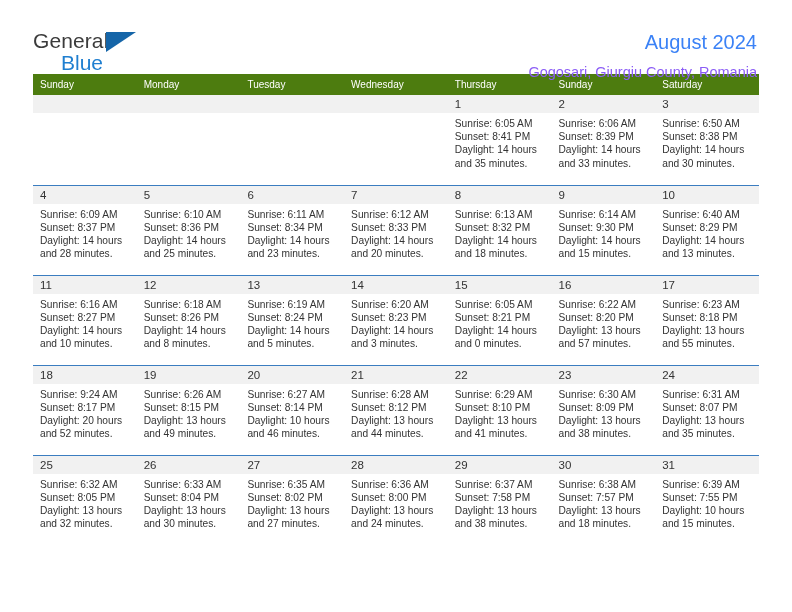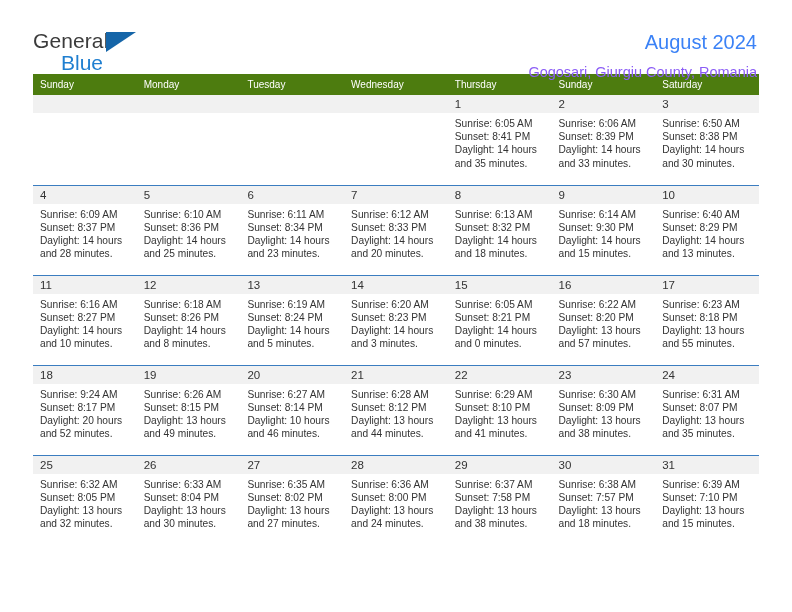--- a/index.html
+++ b/index.html
@@ -490,22 +490,22 @@
                 <div>Sunset: 7:57 PM</div>
                 <div class="wrap">Daylight: 13 hours and 18 minutes.</div>
               </div>
             </div>
           </td>
           <td>
             <div class="daycell">
               <div class="daynum">31</div>
               <div class="dayinfo">
                 <div>Sunrise: 6:39 AM</div>
-                <div>Sunset: 7:10 PM</div>
-                <div class="wrap">Daylight: 13 hours and 15 minutes.</div>
+                <div>Sunset: 7:55 PM</div>
+                <div class="wrap">Daylight: 10 hours and 15 minutes.</div>
               </div>
             </div>
           </td>
         </tr>
       </tbody>
   </table>
 
 </div>
 
 </body></html>

